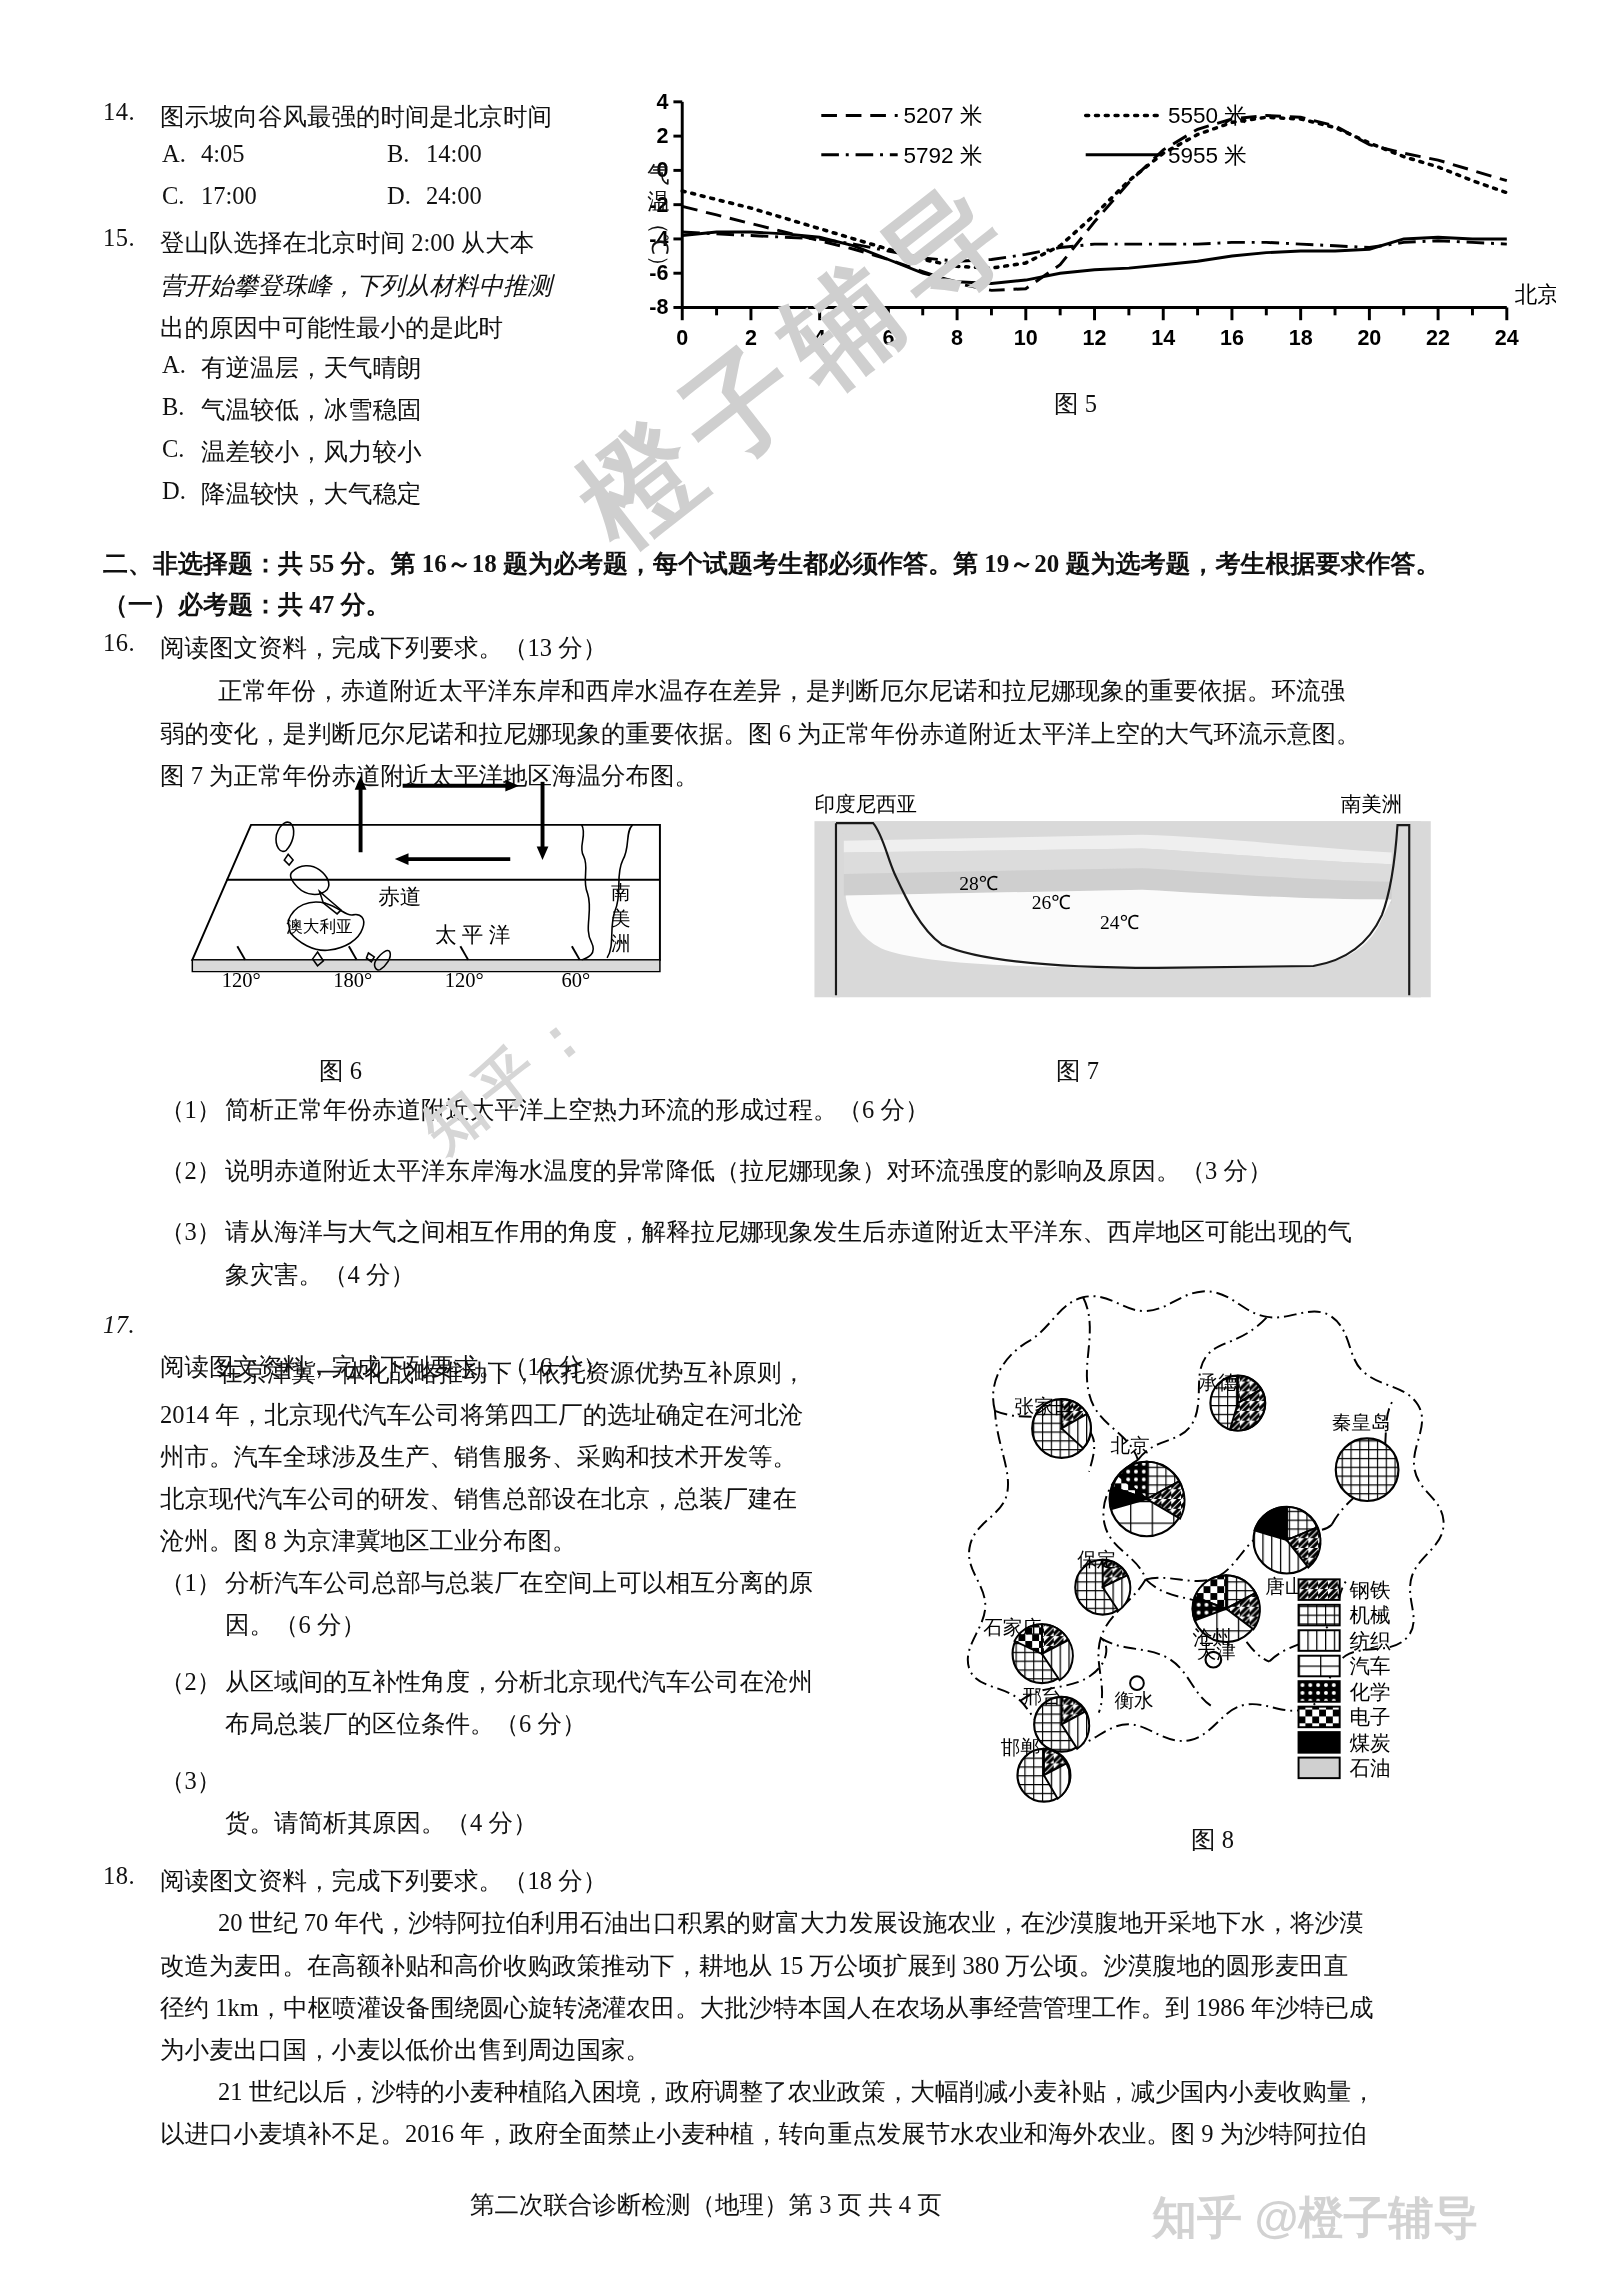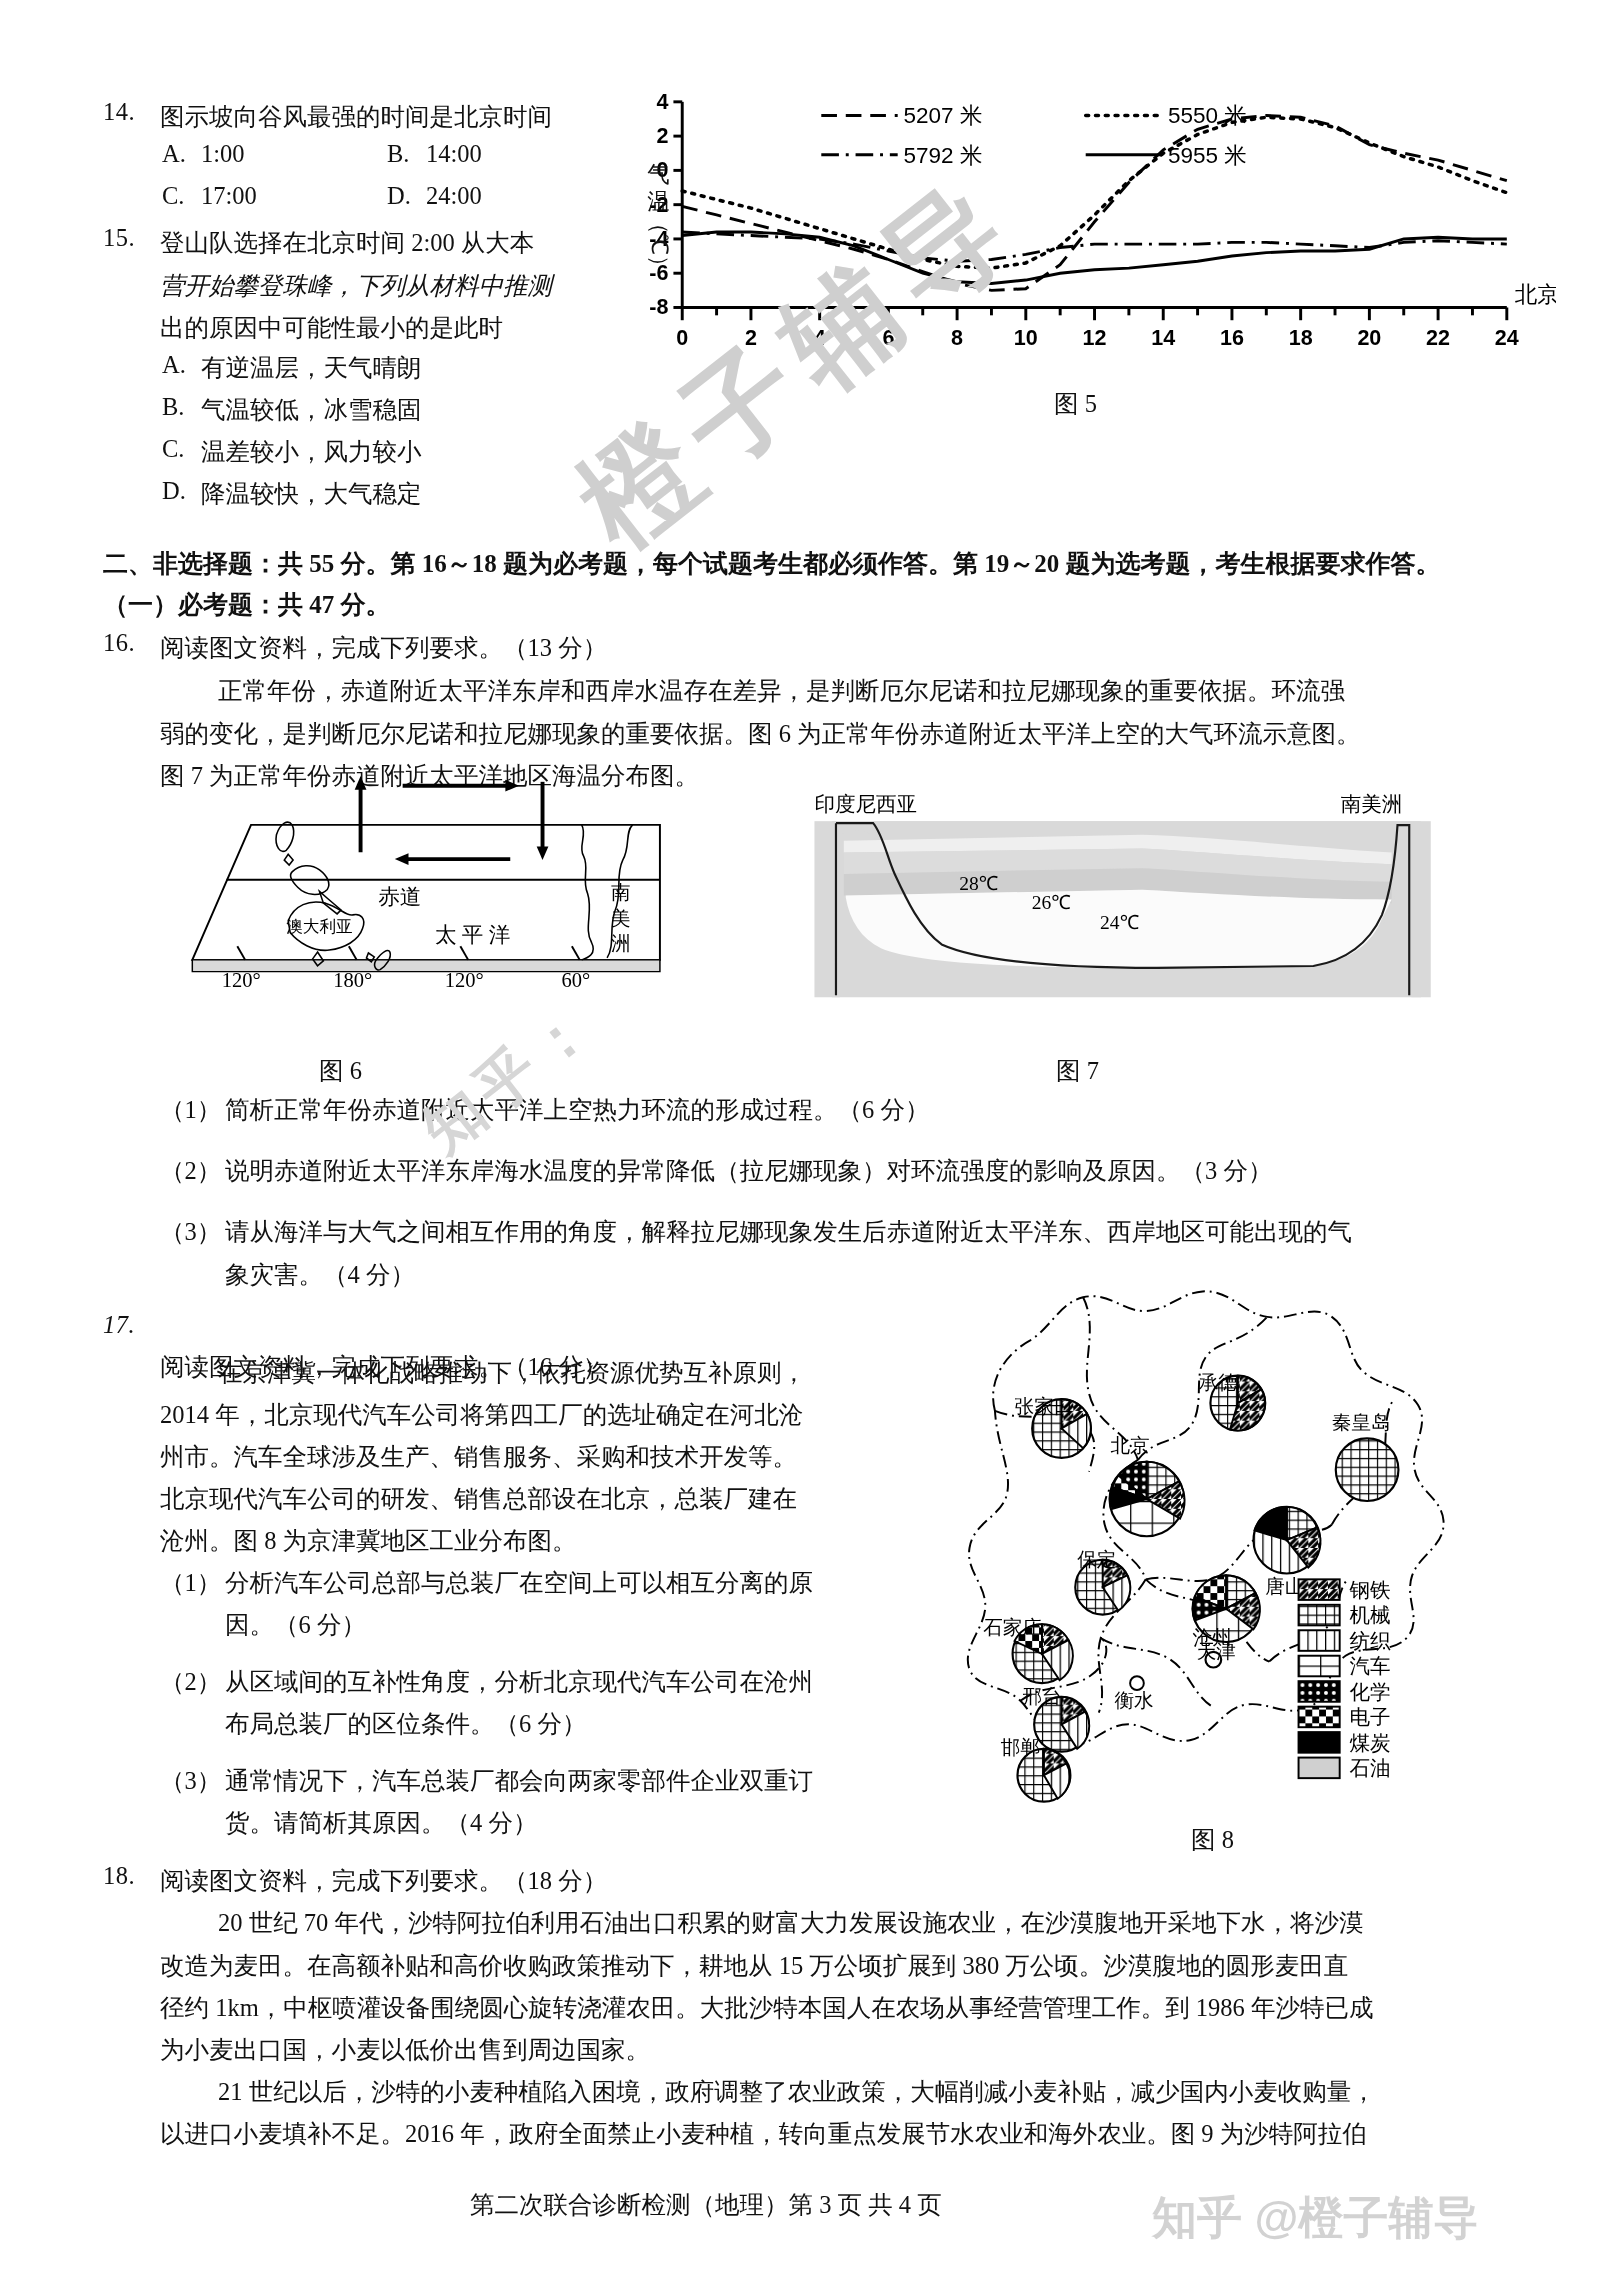--- a/index.html
+++ b/index.html
@@ -45,21 +45,21 @@
 </style>
 </head>
 <body>
 
 <div class="page">
 
   <div class="q-num" style="left:103px;top:98px;">14.</div>
   <div class="txt" style="left:160px;top:98px;">图示坡向谷风最强的时间是北京时间</div>
 
   <div class="opt" style="left:162px;top:140px;">A.</div>
-  <div class="opt" style="left:201px;top:140px;">1:00</div>
+  <div class="opt" style="left:201px;top:140px;">4:05</div>
   <div class="opt" style="left:387px;top:140px;">B.</div>
   <div class="opt" style="left:426px;top:140px;">14:00</div>
   <div class="opt" style="left:162px;top:182px;">C.</div>
   <div class="opt" style="left:201px;top:182px;">17:00</div>
   <div class="opt" style="left:387px;top:182px;">D.</div>
   <div class="opt" style="left:426px;top:182px;">24:00</div>
 
   <div class="q-num" style="left:103px;top:224px;">15.</div>
   <div class="txt" style="left:160px;top:224px;">登山队选择在北京时间 2:00 从大本</div>
   <div class="txt" style="left:160px;top:267px;font-style:italic;">营开始攀登珠峰，下列从材料中推测</div>
@@ -298,21 +298,20 @@
 
   <div class="txt" style="left:160px;top:1564px;">（1）</div>
   <div class="txt" style="left:225px;top:1564px;">分析汽车公司总部与总装厂在空间上可以相互分离的原</div>
   <div class="txt" style="left:225px;top:1606px;">因。（6 分）</div>
 
   <div class="txt" style="left:160px;top:1663px;">（2）</div>
   <div class="txt" style="left:225px;top:1663px;">从区域间的互补性角度，分析北京现代汽车公司在沧州</div>
   <div class="txt" style="left:225px;top:1705px;">布局总装厂的区位条件。（6 分）</div>
 
   <div class="txt" style="left:160px;top:1762px;">（3）</div>
-  <div class="txt" style="left:225px;top:1762px;">通常情况下，汽车总装厂都会向两家零部件企业双重订</div>
   <div class="txt" style="left:225px;top:1804px;">货。请简析其原因。（4 分）</div>
 
   <div id="fig8">
     <svg width="588" height="568" viewBox="0 0 600 580">
       <defs>
         <pattern id="p-diagonal" width="10" height="10" patternUnits="userSpaceOnUse">
           <rect width="10" height="10" fill="#fff"></rect>
           <path d="M-2,10 L10,-2 M0,14 L14,0" stroke="#000" stroke-width="3.2"></path>
         </pattern>
         <pattern id="p-grid" width="9" height="9" patternUnits="userSpaceOnUse">

